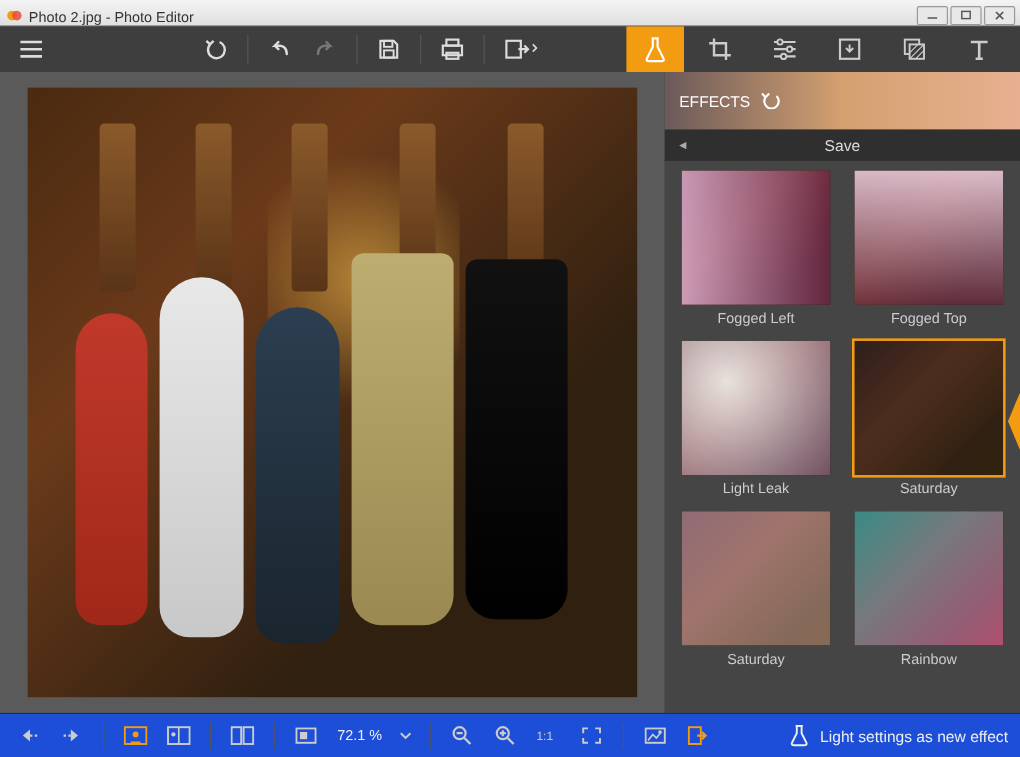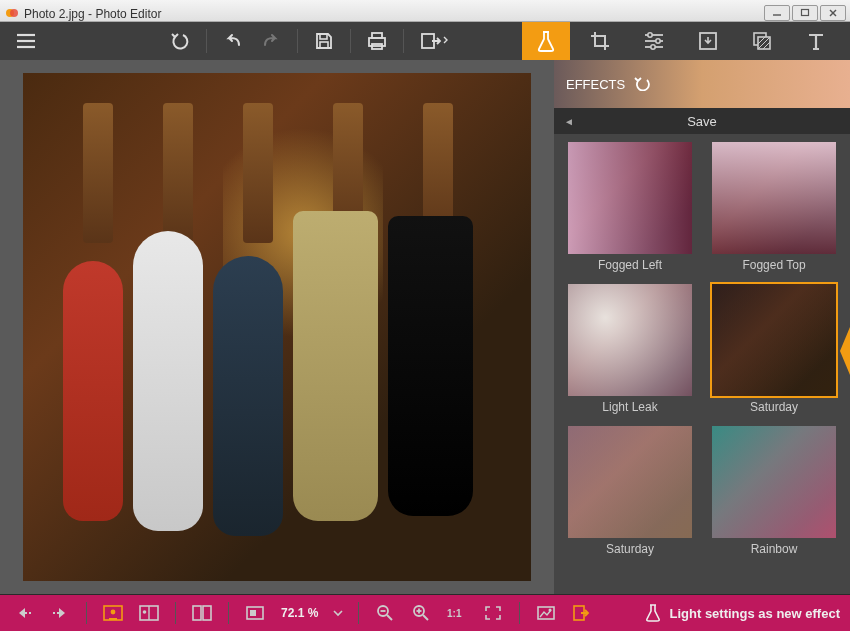--- a/index.html
+++ b/index.html
@@ -51,21 +51,21 @@
 .tfill { position:absolute; inset:0; }
 .tf-fogleft { background: linear-gradient(90deg, rgba(230,180,220,0.8), rgba(120,40,80,0.7)); }
 .tf-fogtop { background: linear-gradient(180deg, rgba(240,210,230,0.85), rgba(120,50,80,0.65)); }
 .tf-light { background: radial-gradient(circle at 30% 30%, rgba(255,255,255,0.85), rgba(170,120,160,0.55)); }
 .tf-noct { background: linear-gradient(135deg, rgba(20,20,40,0.5), rgba(60,40,10,0.2)); }
 .tf-rainbow { background: linear-gradient(135deg, rgba(50,180,180,0.7), rgba(230,100,150,0.7)); }
 .tf-saturday { background: linear-gradient(135deg, rgba(200,160,200,0.55), rgba(220,180,150,0.5)); }
 .tguitars { position:absolute; inset:0; background: linear-gradient(135deg,#4a2a10,#6b3a1a 40%,#302010 80%); }
 
 
-.bottombar { height: 37px; background: #be185d; display: flex; align-items: center; padding: 0 10px; gap: 8px; border-top: 1px solid #2a2a2a; font-weight: bold; }
+.bottombar { height: 37px; background: #1d4ed8; display: flex; align-items: center; padding: 0 10px; gap: 8px; border-top: 1px solid #2a2a2a; }
 .bbtn { width: 28px; height: 26px; display: flex; align-items: center; justify-content: center; cursor: pointer; color: #ccc; }
 .bbtn.accent { color: #f39c12; }
 .bsep { width: 1px; height: 22px; background: #555; margin: 0 4px; }
 .zoom-readout { font-size: 12px; color: #eee; margin: 0 4px; }
 .bspacer { flex: 1; }
 .save-effect { display: flex; align-items: center; gap: 8px; color: #eee; cursor: pointer; font-size: 13px; }
 
 svg { display: block; }
 </style>
 </head>

